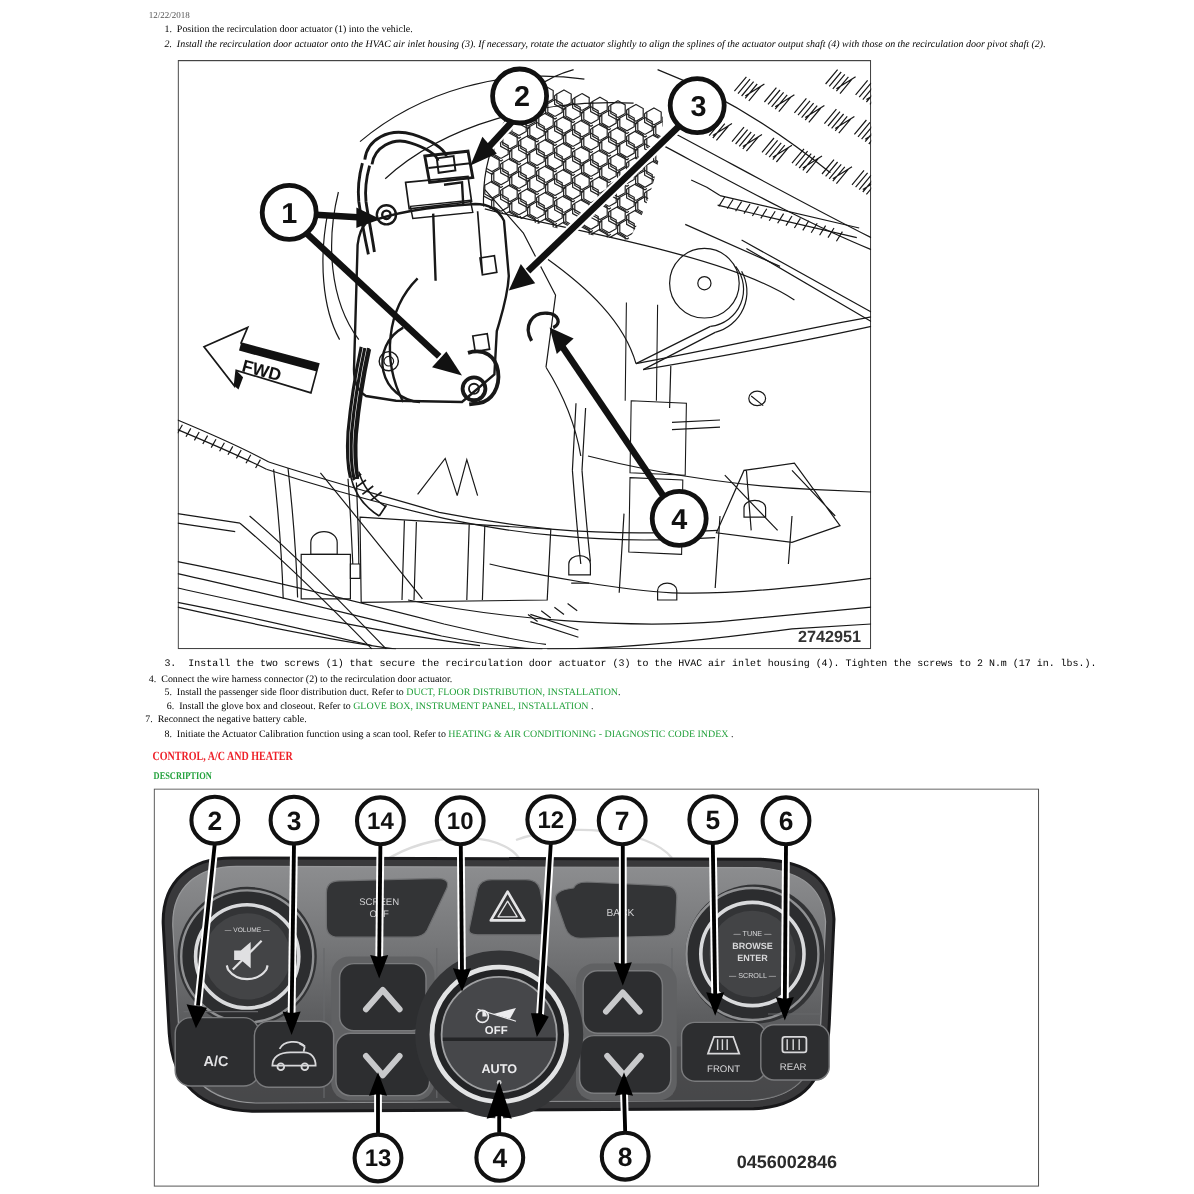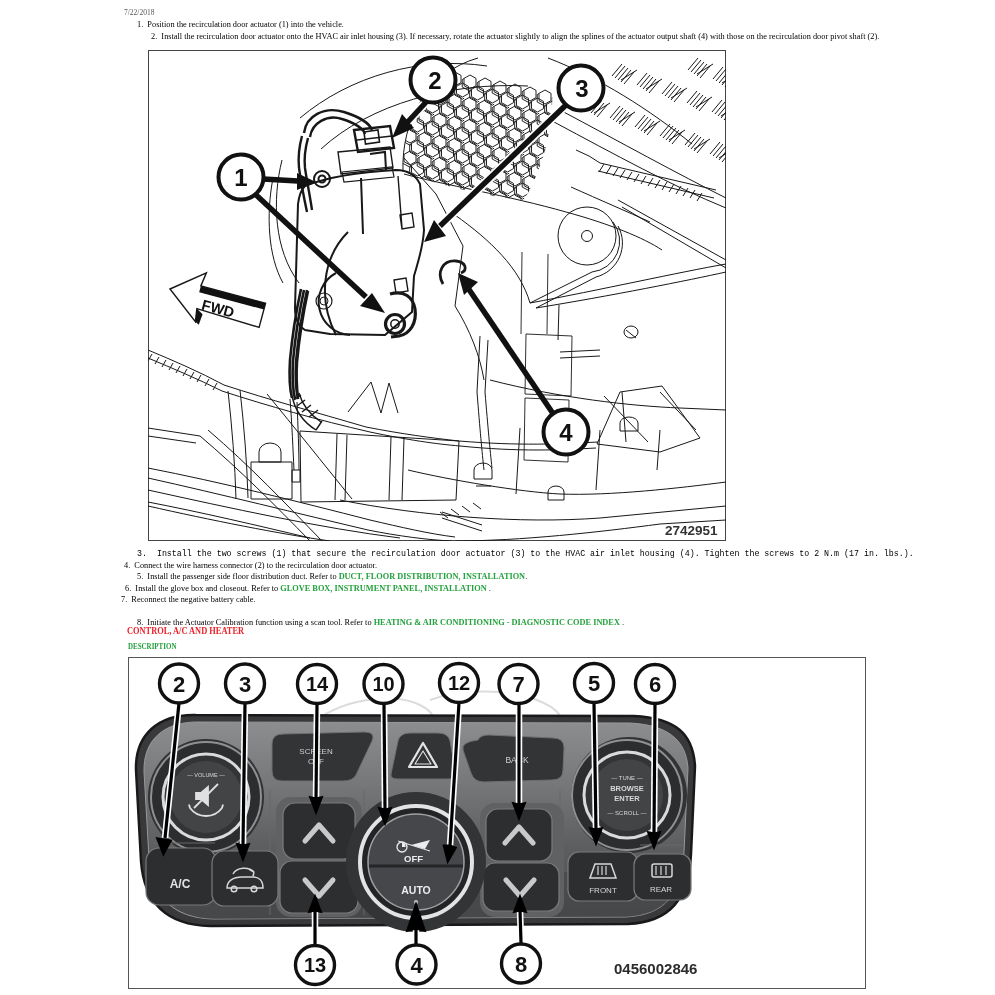--- a/index.html
+++ b/index.html
@@ -1,26 +1,26 @@
 <!DOCTYPE html>
 <html><head>
 <meta charset="utf-8">
 <style>
   html,body{margin:0;padding:0;background:#fff;width:995px;height:995px;overflow:hidden;}
   .abs{position:absolute;}
   .ser{font-family:"Liberation Serif",serif;}
   .item{font-size:8.3px;color:#000;white-space:nowrap;}
-  a.grn{color:#23a13c;font-weight:bold;text-decoration:none;}
+  a.grn{color:#23a13c;font-weight:normal;text-decoration:none;}
 </style>
 </head>
 <body>
-<div class="abs ser" style="left:124px;top:8px;font-size:7.5px;color:#555;">7/22/2018</div>
+<div class="abs ser" style="left:124px;top:8px;font-size:7.5px;color:#555;">12/22/2018</div>
 
 <div class="abs ser item" style="left:137px;top:20px;font-family:Liberation Serif, serif;">1.&nbsp;&nbsp;Position the recirculation door actuator (1) into the vehicle.</div>
-<div class="abs ser item" style="left:151px;top:31.5px;">2.&nbsp;&nbsp;Install the recirculation door actuator onto the HVAC air inlet housing (3). If necessary, rotate the actuator slightly to align the splines of the actuator output shaft (4) with those on the recirculation door pivot shaft (2).</div>
+<div class="abs ser item" style="left:137px;top:31.5px;font-style:italic;">2.&nbsp;&nbsp;Install the recirculation door actuator onto the HVAC air inlet housing (3). If necessary, rotate the actuator slightly to align the splines of the actuator output shaft (4) with those on the recirculation door pivot shaft (2).</div>
 
 <div class="abs" style="left:148px;top:50px;width:578px;height:491px;">
 <svg width="578" height="491" viewBox="148 50 578 491">
   <rect x="148.5" y="50.5" width="577" height="490" fill="#fff" stroke="#444" stroke-width="1"></rect>
   <g id="d1" fill="none" stroke="#181818" stroke-width="1">
     <defs>
       <clipPath id="hc">
         <path d="M403,172 C401,120 428,72 478,58 L550,64 C557,110 548,160 524,200 C480,196 436,184 403,172 Z"></path>
       </clipPath>
       <g id="hex">
@@ -212,23 +212,23 @@
       <text x="566" y="440.5">4</text>
     </g>
     <text x="665" y="535" font-family="Liberation Sans, sans-serif" font-size="13.5" font-weight="bold" fill="#333" stroke="none">2742951</text>
   </g>
 </svg>
 </div>
 
 <div class="abs ser item" style="left:137px;top:549px;font-family:Liberation Mono, monospace;">3.&nbsp;&nbsp;Install the two screws (1) that secure the recirculation door actuator (3) to the HVAC air inlet housing (4). Tighten the screws to 2 N.m (17 in. lbs.).</div>
 <div class="abs ser item" style="left:124px;top:560.5px;">4.&nbsp;&nbsp;Connect the wire harness connector (2) to the recirculation door actuator.</div>
 <div class="abs ser item" style="left:137px;top:572px;">5.&nbsp;&nbsp;Install the passenger side floor distribution duct. Refer to <a class="grn">DUCT, FLOOR DISTRIBUTION, INSTALLATION</a>.</div>
-<div class="abs ser item" style="left:125px;top:583.5px;">6.&nbsp;&nbsp;Install the glove box and closeout. Refer to <a class="grn">GLOVE BOX, INSTRUMENT PANEL, INSTALLATION</a> .</div>
+<div class="abs ser item" style="left:139px;top:583.5px;">6.&nbsp;&nbsp;Install the glove box and closeout. Refer to <a class="grn">GLOVE BOX, INSTRUMENT PANEL, INSTALLATION</a> .</div>
 <div class="abs ser item" style="left:121px;top:595px;">7.&nbsp;&nbsp;Reconnect the negative battery cable.</div>
-<div class="abs ser item" style="left:137px;top:606.5px;margin-top:11px;">8.&nbsp;&nbsp;Initiate the Actuator Calibration function using a scan tool. Refer to <a class="grn">HEATING &amp; AIR CONDITIONING - DIAGNOSTIC CODE INDEX</a> .</div>
+<div class="abs ser item" style="left:137px;top:606.5px;">8.&nbsp;&nbsp;Initiate the Actuator Calibration function using a scan tool. Refer to <a class="grn">HEATING &amp; AIR CONDITIONING - DIAGNOSTIC CODE INDEX</a> .</div>
 
 <div class="abs ser" style="left:127px;top:624.5px;font-size:10.5px;font-weight:bold;color:#ee2028;transform:scaleX(0.797);transform-origin:0 0;white-space:nowrap;">CONTROL, A/C AND HEATER</div>
 <div class="abs ser" style="left:128px;top:640.5px;font-size:8.5px;font-weight:bold;color:#23a13c;transform:scaleX(0.82);transform-origin:0 0;white-space:nowrap;">DESCRIPTION</div>
 
 <div class="abs" style="left:128px;top:657px;width:738px;height:332px;">
 <svg width="738" height="332" viewBox="128 657 738 332">
   <rect x="128.5" y="657.5" width="737" height="331" fill="#fff" stroke="#555" stroke-width="1"></rect>
   <g id="d2" font-family="Liberation Sans, sans-serif">
     <defs>
       <linearGradient id="face" x1="0" y1="714" x2="0" y2="928" gradientUnits="userSpaceOnUse">

